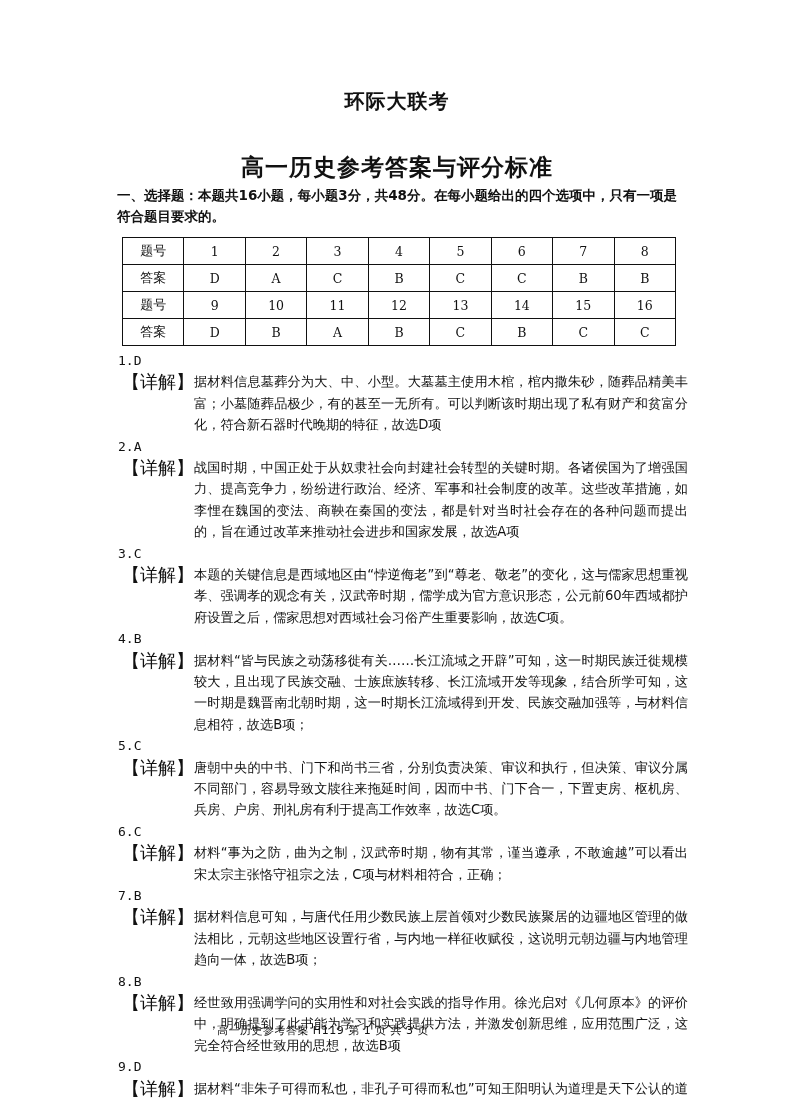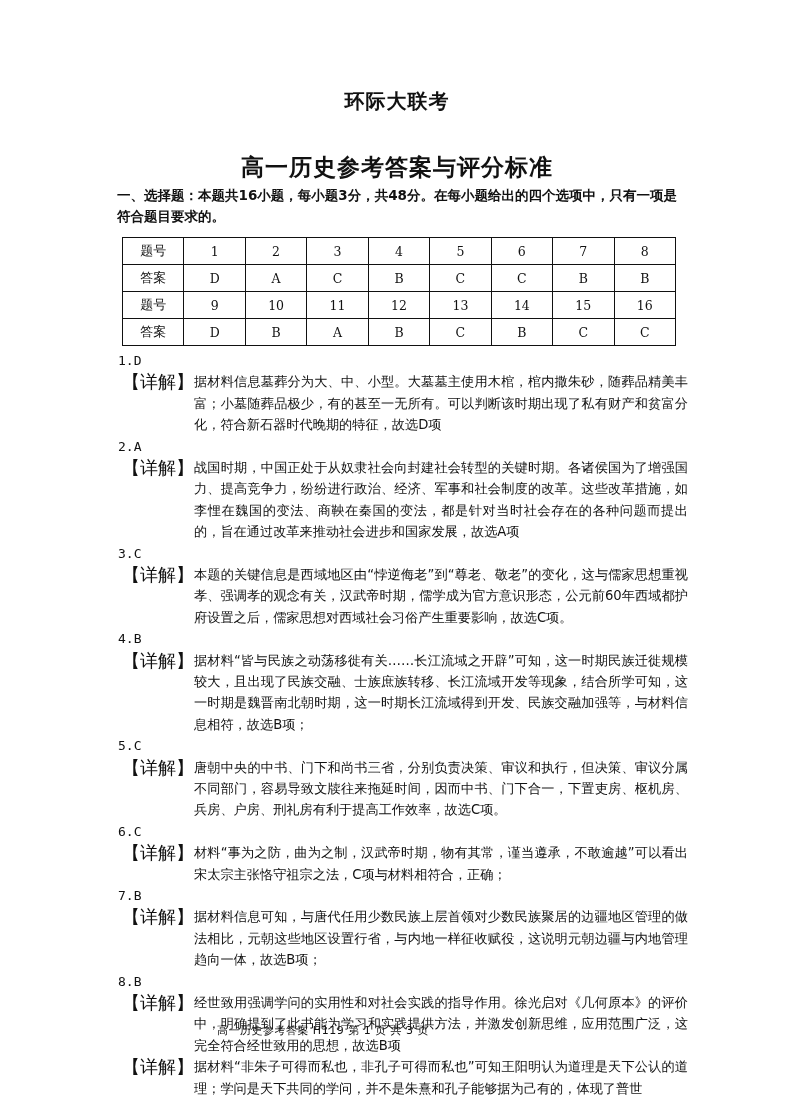--- a/index.html
+++ b/index.html
@@ -163,20 +163,21 @@
       </div>
     </div>
     <div>
       <div class="qnum">8.B</div>
       <div class="detail">
         <span class="detail-label">【详解】</span>
         <span class="detail-text">经世致用强调学问的实用性和对社会实践的指导作用。徐光启对《几何原本》的评价中，明确提到了此书能为学习和实践提供方法，并激发创新思维，应用范围广泛，这完全符合经世致用的思想，故选B项</span>
       </div>
     </div>
     <div>
+      <div class="qnum">9.D</div>
       <div class="detail">
         <span class="detail-label">【详解】</span>
         <span class="detail-text">据材料“非朱子可得而私也，非孔子可得而私也”可知王阳明认为道理是天下公认的道理；学问是天下共同的学问，并不是朱熹和孔子能够据为己有的，体现了普世</span>
       </div>
     </div>
   </div>
 
   <div class="footer">高一历史参考答案 H119 第 1 页 共 3 页</div>
 </div>
 

